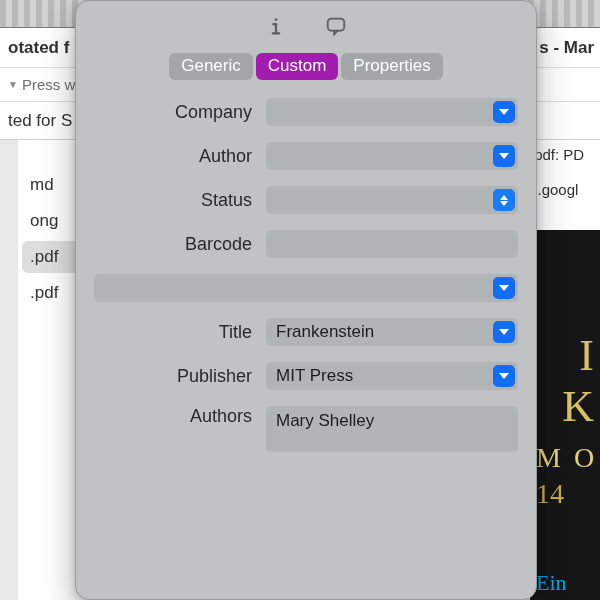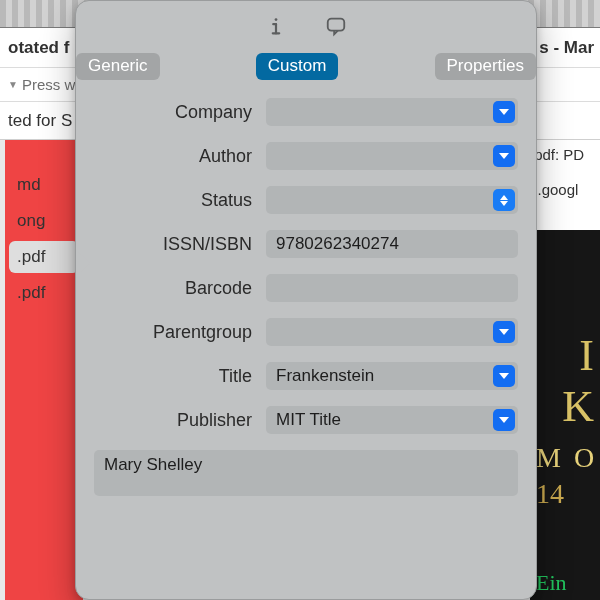--- a/index.html
+++ b/index.html
@@ -18,39 +18,39 @@
     border-bottom: 1px solid #dcdcdc; display: flex; align-items: center;
     padding: 0 8px; font-size: 17px; color: #323232;
   }
   .bg-stripe.title    { top: 28px;  height: 40px; font-weight: 600; }
   .bg-stripe.breadcrumb{ top: 68px; height: 34px; color: #6f6f6f; font-size: 15px; }
   .bg-stripe.subtitle { top: 102px; height: 38px; border-bottom: 1px solid #cfcfcf; }
   .bg-stripe .right   { position: absolute; right: 6px; white-space: nowrap; }
   .bg-stripe .chev    { font-size: 10px; color: #888; margin-right: 4px; }
 
   .bg-sidebar {
-    position: absolute; left: 5px; top: 140px; width: 78px; bottom: 0;
-    background: #ef4444; z-index: 0; padding-top: 25px;
+    position: absolute; left: 18px; top: 140px; width: 78px; bottom: 0;
+    background: #ffffff; z-index: 0; padding-top: 25px;
   }
   .bg-sidebar .item {
     font-size: 17px; color: #333; height: 32px; display:flex; align-items:center;
     padding:0 8px; border-radius: 6px; margin: 4px 4px;
   }
   .bg-sidebar .item.sel { background: #dedede; font-weight: 500; }
 
   .bg-book {
     position: absolute; right: 0; top: 230px; width: 70px; bottom: 0;
     background: #161616; z-index: 0; color: #d9c266;
     font-family: Georgia, serif; overflow: hidden;
     padding: 100px 0 0 6px;
   }
   .bg-book .big { font-size: 44px; letter-spacing: 6px; font-weight: 500; text-align: right; }
   .bg-book .mid { font-size: 28px; letter-spacing: 3px; margin-top: 10px; color:#e6d17a;}
   .bg-book .num { font-size: 28px; color:#caa94f; margin-top:4px; }
-  .bg-book .ein { font-size: 22px; color:#22c55e; margin-top:60px; }
+  .bg-book .ein { font-size: 22px; color:#0ea5e9; margin-top:60px; }
   .bg-dark-top { position:absolute; right:0; top:140px; width:74px; height:90px; background:#fff; z-index:0; font-size:15px; color:#333; padding:6px 4px;}
 
   
   .popover {
     position: absolute; left: 75px; top: 0; width: 462px; height: 600px;
     background: #c0c2c3;
     border: 1px solid #9a9c9d;
     border-radius: 14px;
     box-shadow: 0 15px 35px rgba(0,0,0,.30), 0 2px 8px rgba(0,0,0,.18);
     z-index: 10;
@@ -64,29 +64,29 @@
     transform: rotate(45deg);
   }
   .panel-header {
     display:flex; justify-content:center; gap:38px;
     padding: 14px 0 16px;
   }
   .hicon { width: 22px; height: 22px; display:flex; align-items:center; justify-content:center; color:#5c5e5f; }
   .hicon svg { width: 22px; height: 22px; }
 
   .seg {
-    display:flex; justify-content:space-between; gap:10px; padding-bottom: 18px;
+    display:flex; justify-content:center; gap:3px; padding-bottom: 18px;
   }
   .seg button {
     border:none; border-radius:6px;
     background:#a3a5a6; color:#fff;
     font-size:17px; padding:3px 12px 4px;
     font-weight:400; cursor:pointer;
   }
-  .seg button.active { background:#0369a1; }
+  .seg button.active { background:#a21caf; }
 
   .form { padding: 0 18px; }
   .row  { display:flex; align-items:center; margin-bottom: 16px; }
   .row.tarea { align-items:flex-start; }
   .label {
     width: 172px; text-align:right; padding-right: 14px;
     font-size: 18px; color:#2a2a2a;
   }
   .field {
     position:relative; flex:1;
@@ -198,57 +198,51 @@
           <span></span>
           <div class="control bluelite">
             <div class="up-down">
               <span class="u"></span>
               <span class="d"></span>
             </div>
           </div>
         </div>
       </div>
       <div class="row">
-        <div class="label">ISSN/ISBN</div>
-        <div class="field">
-          <span>9780262340274</span>
-        </div>
-      </div>
-      <div class="row">
         <div class="label">Barcode</div>
         <div class="field">
           <span></span>
         </div>
       </div>
       <div class="row">
-        <div class="label">Parentgroup</div>
         <div class="field">
           <span></span>
           <div class="control blue">
             <div class="chev-down"></div>
           </div>
         </div>
       </div>
       <div class="row">
         <div class="label">Title</div>
         <div class="field">
           <span>Frankenstein</span>
           <div class="control blue">
             <div class="chev-down"></div>
           </div>
         </div>
       </div>
       <div class="row">
         <div class="label">Publisher</div>
         <div class="field">
-          <span>MIT Title</span>
+          <span>MIT Press</span>
           <div class="control blue">
             <div class="chev-down"></div>
           </div>
         </div>
       </div>
       <div class="row tarea">
+        <div class="label">Authors</div>
         <div class="field textarea">
           <span>Mary Shelley</span>
         </div>
       </div>
     </div>
 </div>
 
 </body></html>

